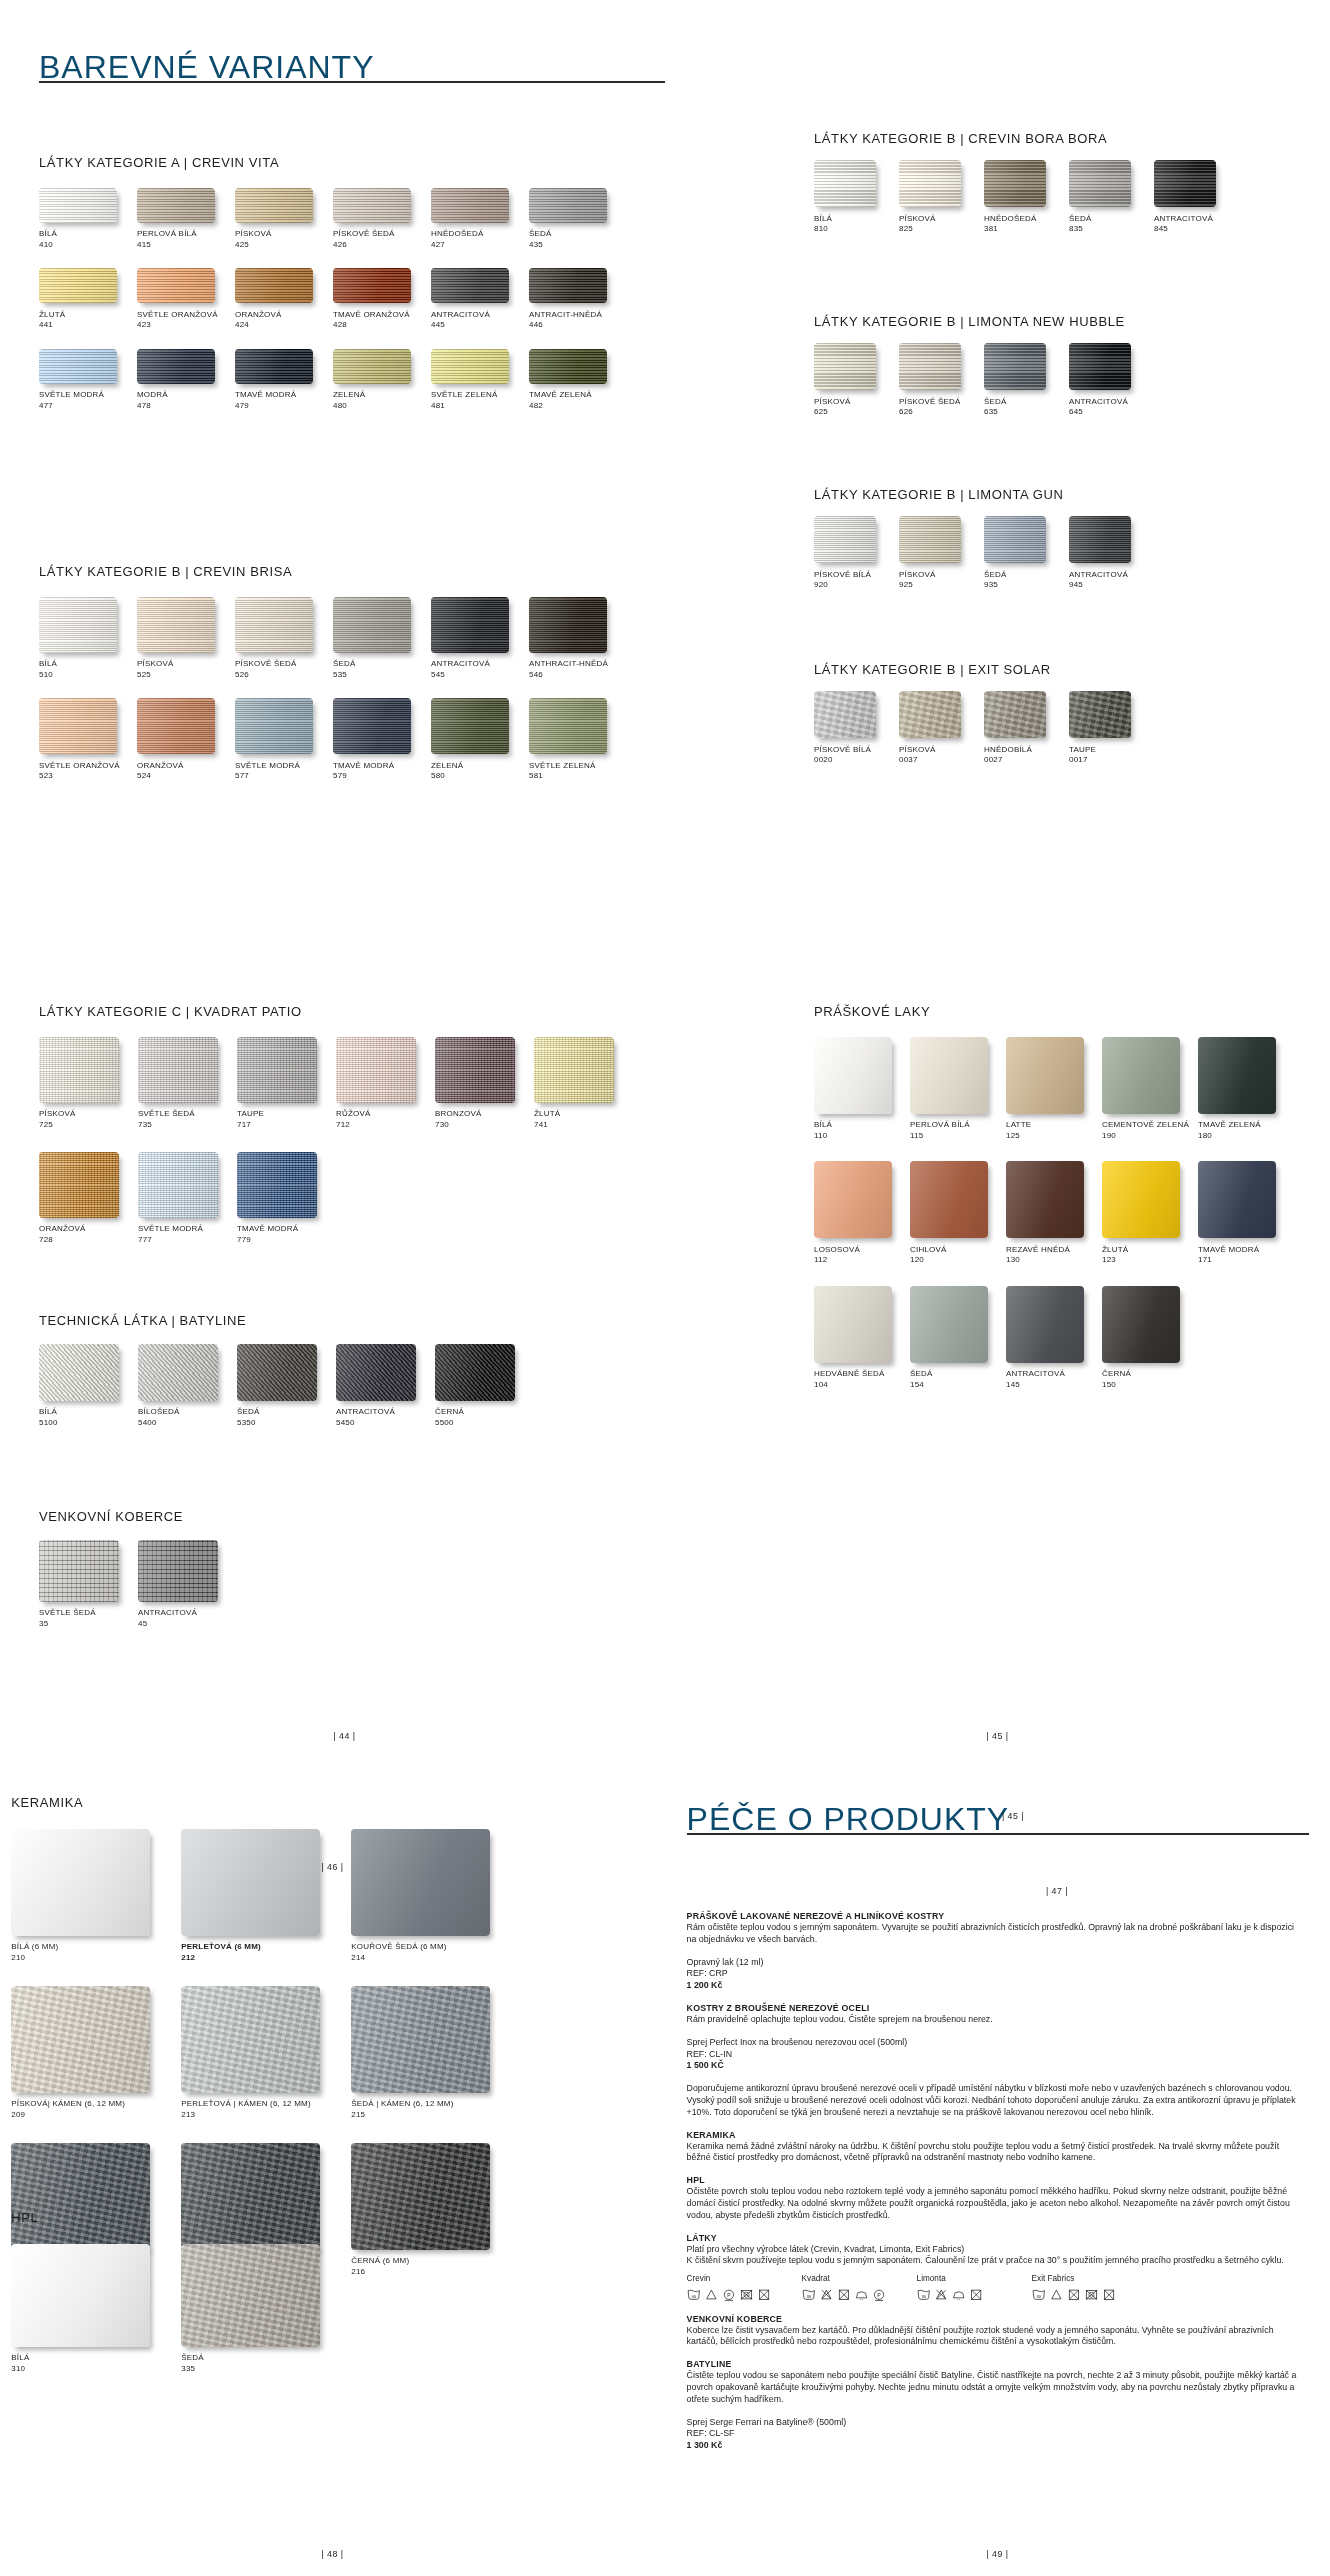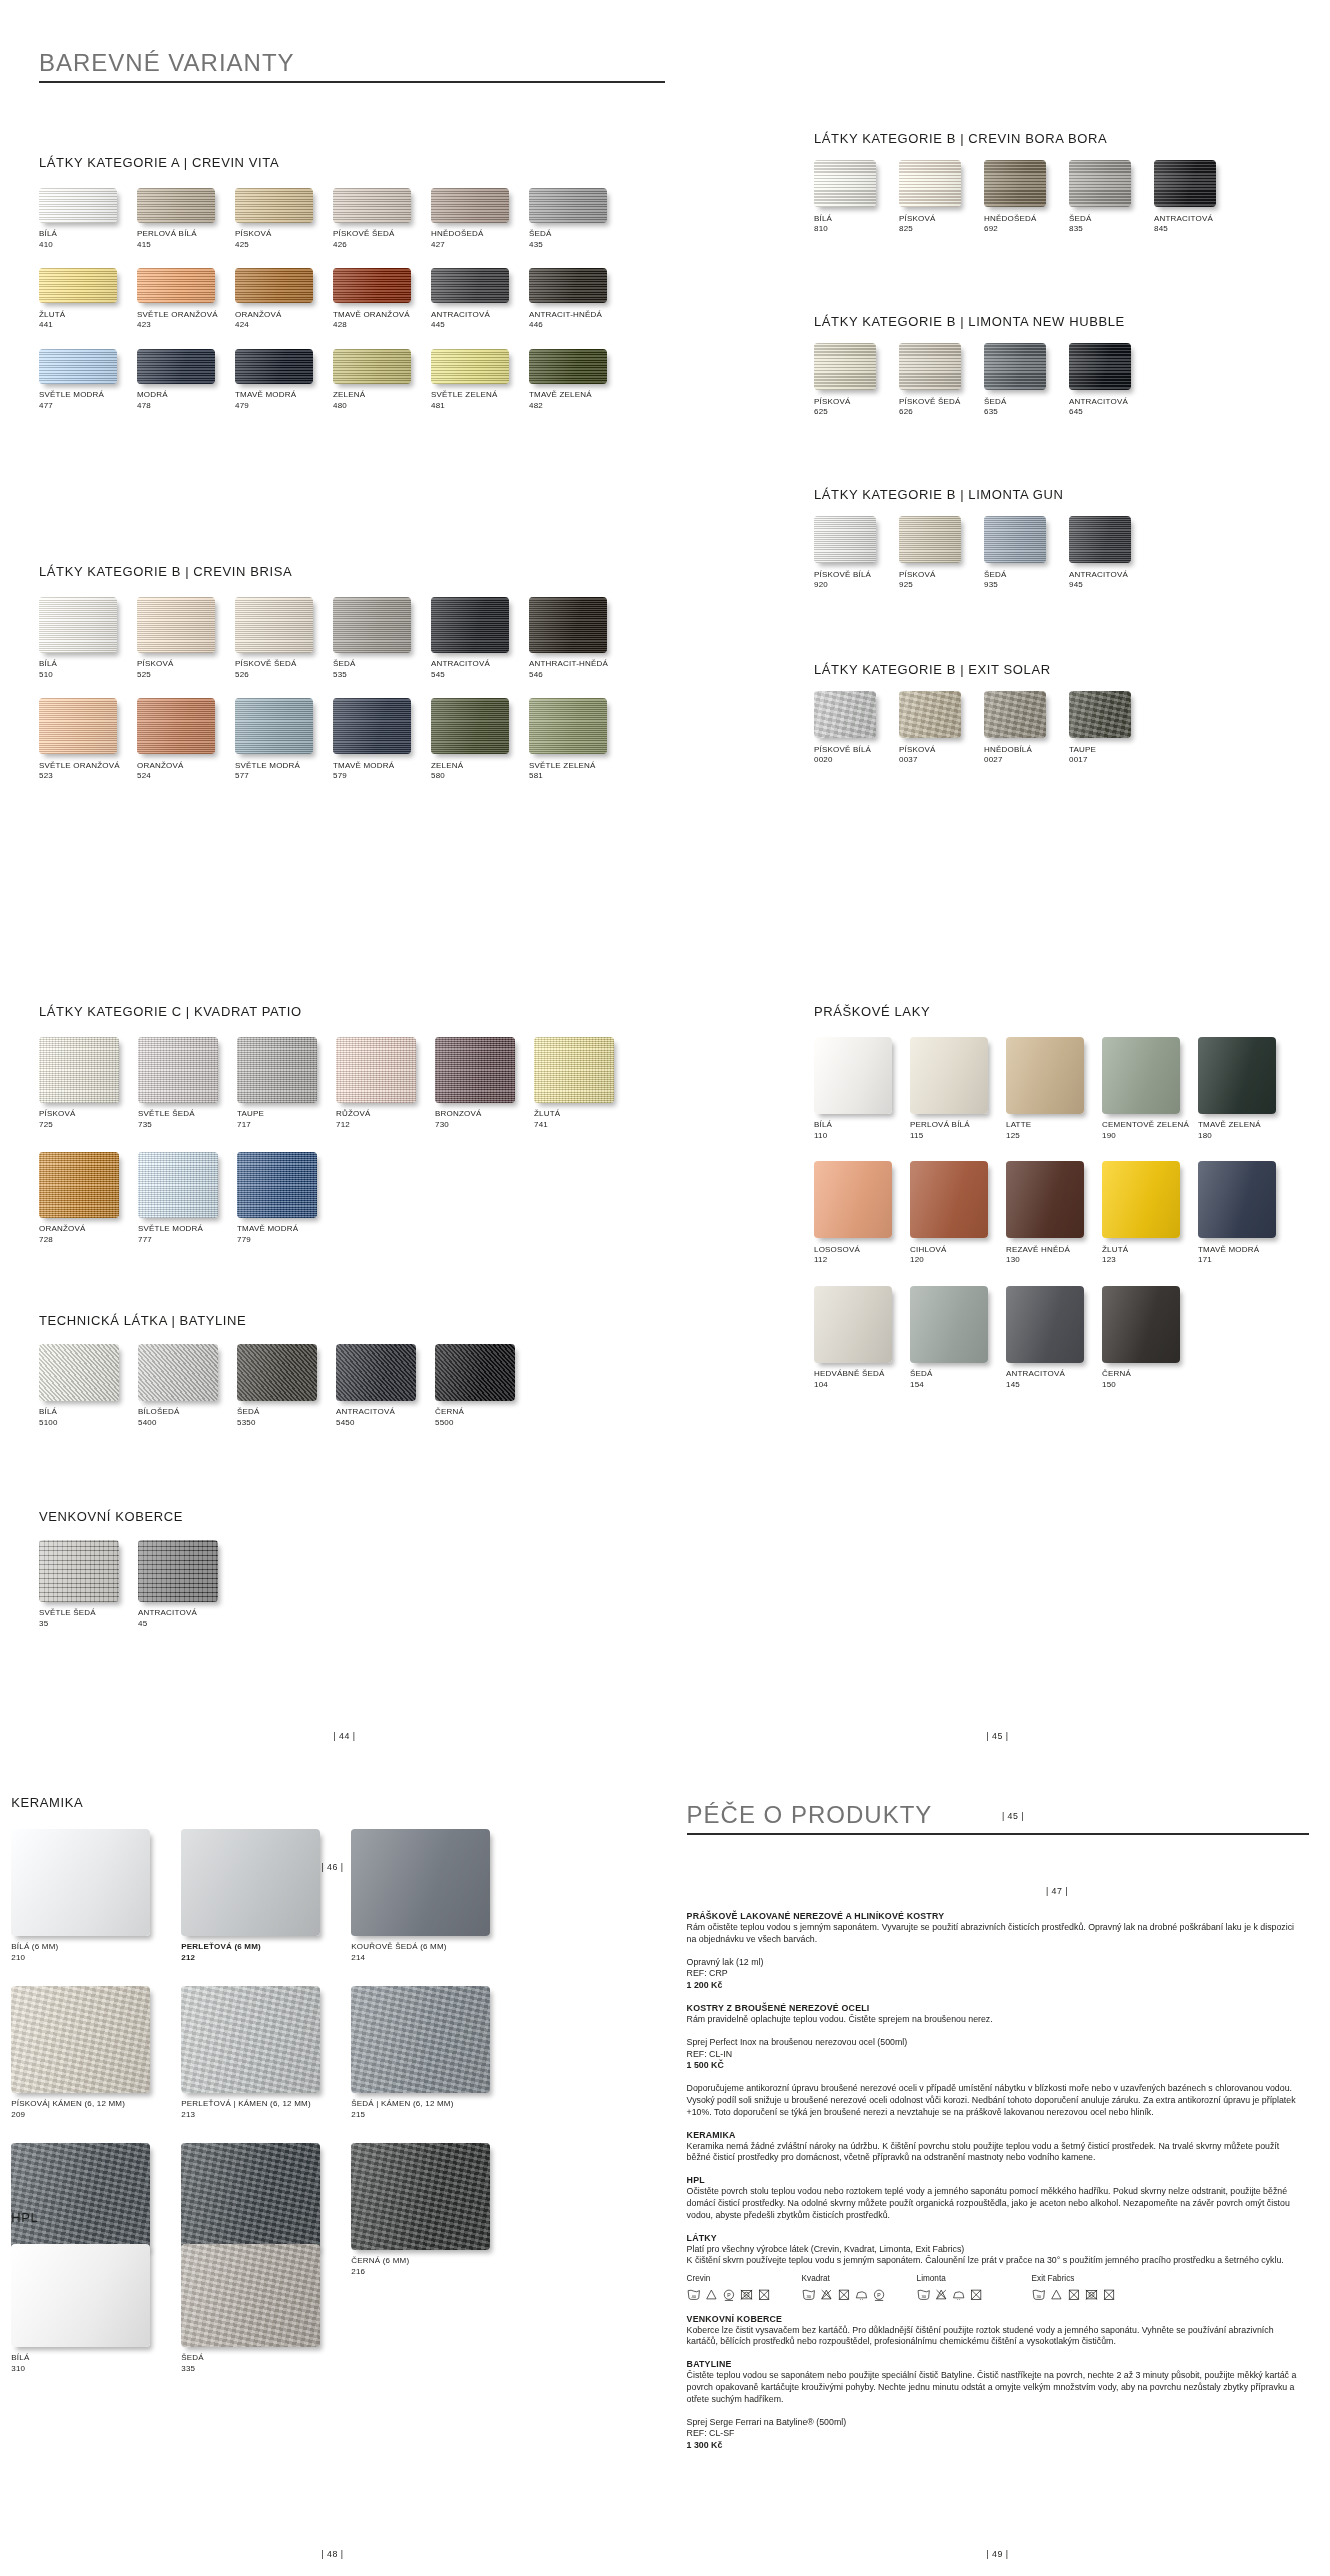--- a/index.html
+++ b/index.html
@@ -6,22 +6,22 @@
   html,body{margin:0;padding:0;background:#fff;}
   body{
     width:1330px;height:2576px;position:relative;
     font-family:"Liberation Sans","DejaVu Sans",sans-serif;
     color:#1a1a1a;-webkit-font-smoothing:antialiased;
   }
   .page{position:absolute;background:#fff;overflow:hidden;}
 
   
   .big-title{
-    font-size:24px;font-weight:400;letter-spacing:1px;
-    text-transform:uppercase;color:#737373;white-space:nowrap;
+    font-size:32px;font-weight:400;letter-spacing:1px;
+    text-transform:uppercase;color:#0c4a6e;white-space:nowrap;
   }
   .rule{height:2.1px;background:#2b2b2b;width:100%;}
   .sec-title{
     font-size:13px;font-weight:400;letter-spacing:0.6px;
     text-transform:uppercase;color:#1d1d1b;white-space:nowrap;
   }
   .folio{
     font-size:8.8px;letter-spacing:0.5px;color:#1d1d1b;text-align:center;
   }
 
@@ -245,21 +245,21 @@
           <div class="code">810</div>
         </div>
         <div class="cell" style="width: 85px; margin-bottom: 15.5px;">
           <div class="sw" style="width: 62px; height: 47px; background: repeating-linear-gradient(0deg, rgb(205, 195, 183) 0px, rgb(205, 195, 183) 1.5px, rgb(255, 255, 243) 1.5px, rgb(255, 255, 243) 3.1px), repeating-linear-gradient(90deg, rgba(255, 255, 255, 0.4) 0px, rgba(255, 255, 255, 0.4) 1.5px, rgba(0, 0, 0, 0.26) 1.5px, rgba(0, 0, 0, 0.26) 3.1px), rgb(239, 229, 217);"></div>
           <div class="lbl">PÍSKOVÁ</div>
           <div class="code">825</div>
         </div>
         <div class="cell" style="width: 85px; margin-bottom: 15.5px;">
           <div class="sw" style="width: 62px; height: 47px; background: repeating-linear-gradient(0deg, rgb(107, 97, 79) 0px, rgb(107, 97, 79) 1.5px, rgb(167, 157, 139) 1.5px, rgb(167, 157, 139) 3.1px), repeating-linear-gradient(90deg, rgba(255, 255, 255, 0.4) 0px, rgba(255, 255, 255, 0.4) 1.5px, rgba(0, 0, 0, 0.26) 1.5px, rgba(0, 0, 0, 0.26) 3.1px), rgb(141, 131, 113);"></div>
           <div class="lbl">HNĚDOŠEDÁ</div>
-          <div class="code">692</div>
+          <div class="code">381</div>
         </div>
         <div class="cell" style="width: 85px; margin-bottom: 15.5px;">
           <div class="sw" style="width: 62px; height: 47px; background: repeating-linear-gradient(0deg, rgb(132, 130, 126) 0px, rgb(132, 130, 126) 1.5px, rgb(192, 190, 186) 1.5px, rgb(192, 190, 186) 3.1px), repeating-linear-gradient(90deg, rgba(255, 255, 255, 0.4) 0px, rgba(255, 255, 255, 0.4) 1.5px, rgba(0, 0, 0, 0.26) 1.5px, rgba(0, 0, 0, 0.26) 3.1px), rgb(166, 164, 160);"></div>
           <div class="lbl">ŠEDÁ</div>
           <div class="code">835</div>
         </div>
         <div class="cell" style="width: 85px; margin-bottom: 15.5px;">
           <div class="sw" style="width: 62px; height: 47px; background: repeating-linear-gradient(0deg, rgb(22, 22, 24) 0px, rgb(22, 22, 24) 1.5px, rgb(82, 82, 84) 1.5px, rgb(82, 82, 84) 3.1px), repeating-linear-gradient(90deg, rgba(255, 255, 255, 0.4) 0px, rgba(255, 255, 255, 0.4) 1.5px, rgba(0, 0, 0, 0.26) 1.5px, rgba(0, 0, 0, 0.26) 3.1px), rgb(56, 56, 58);"></div>
           <div class="lbl">ANTRACITOVÁ</div>
           <div class="code">845</div>

